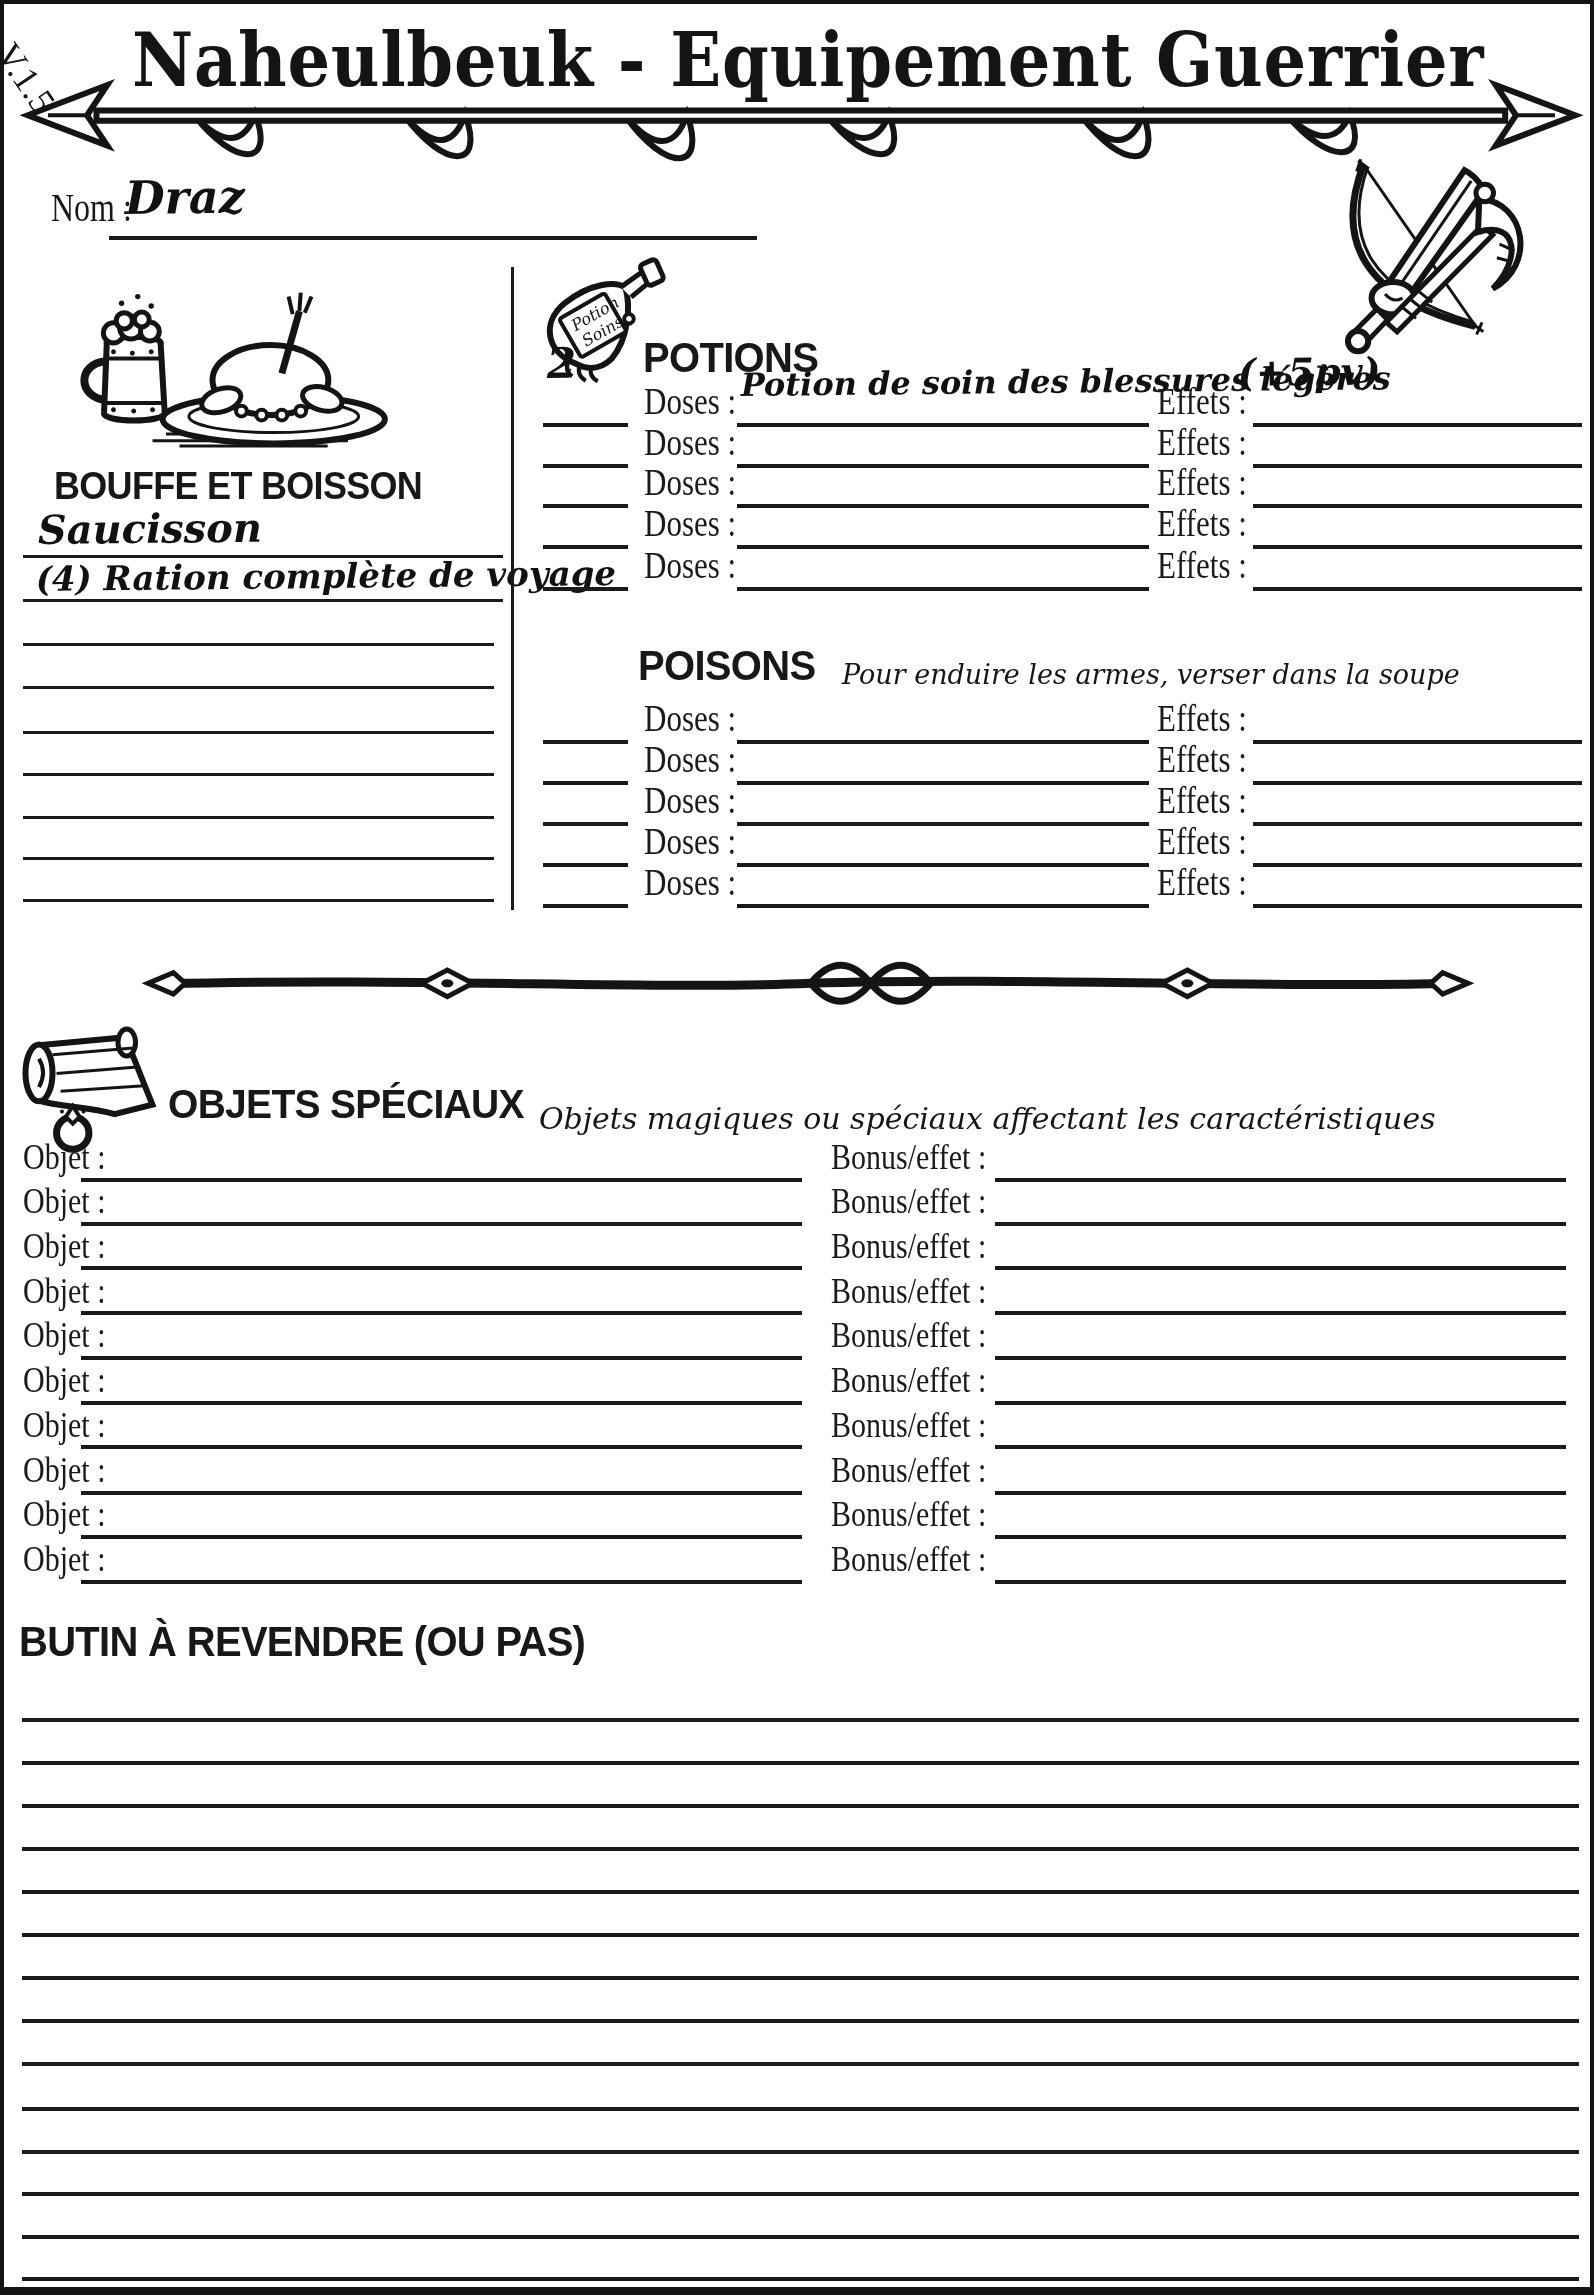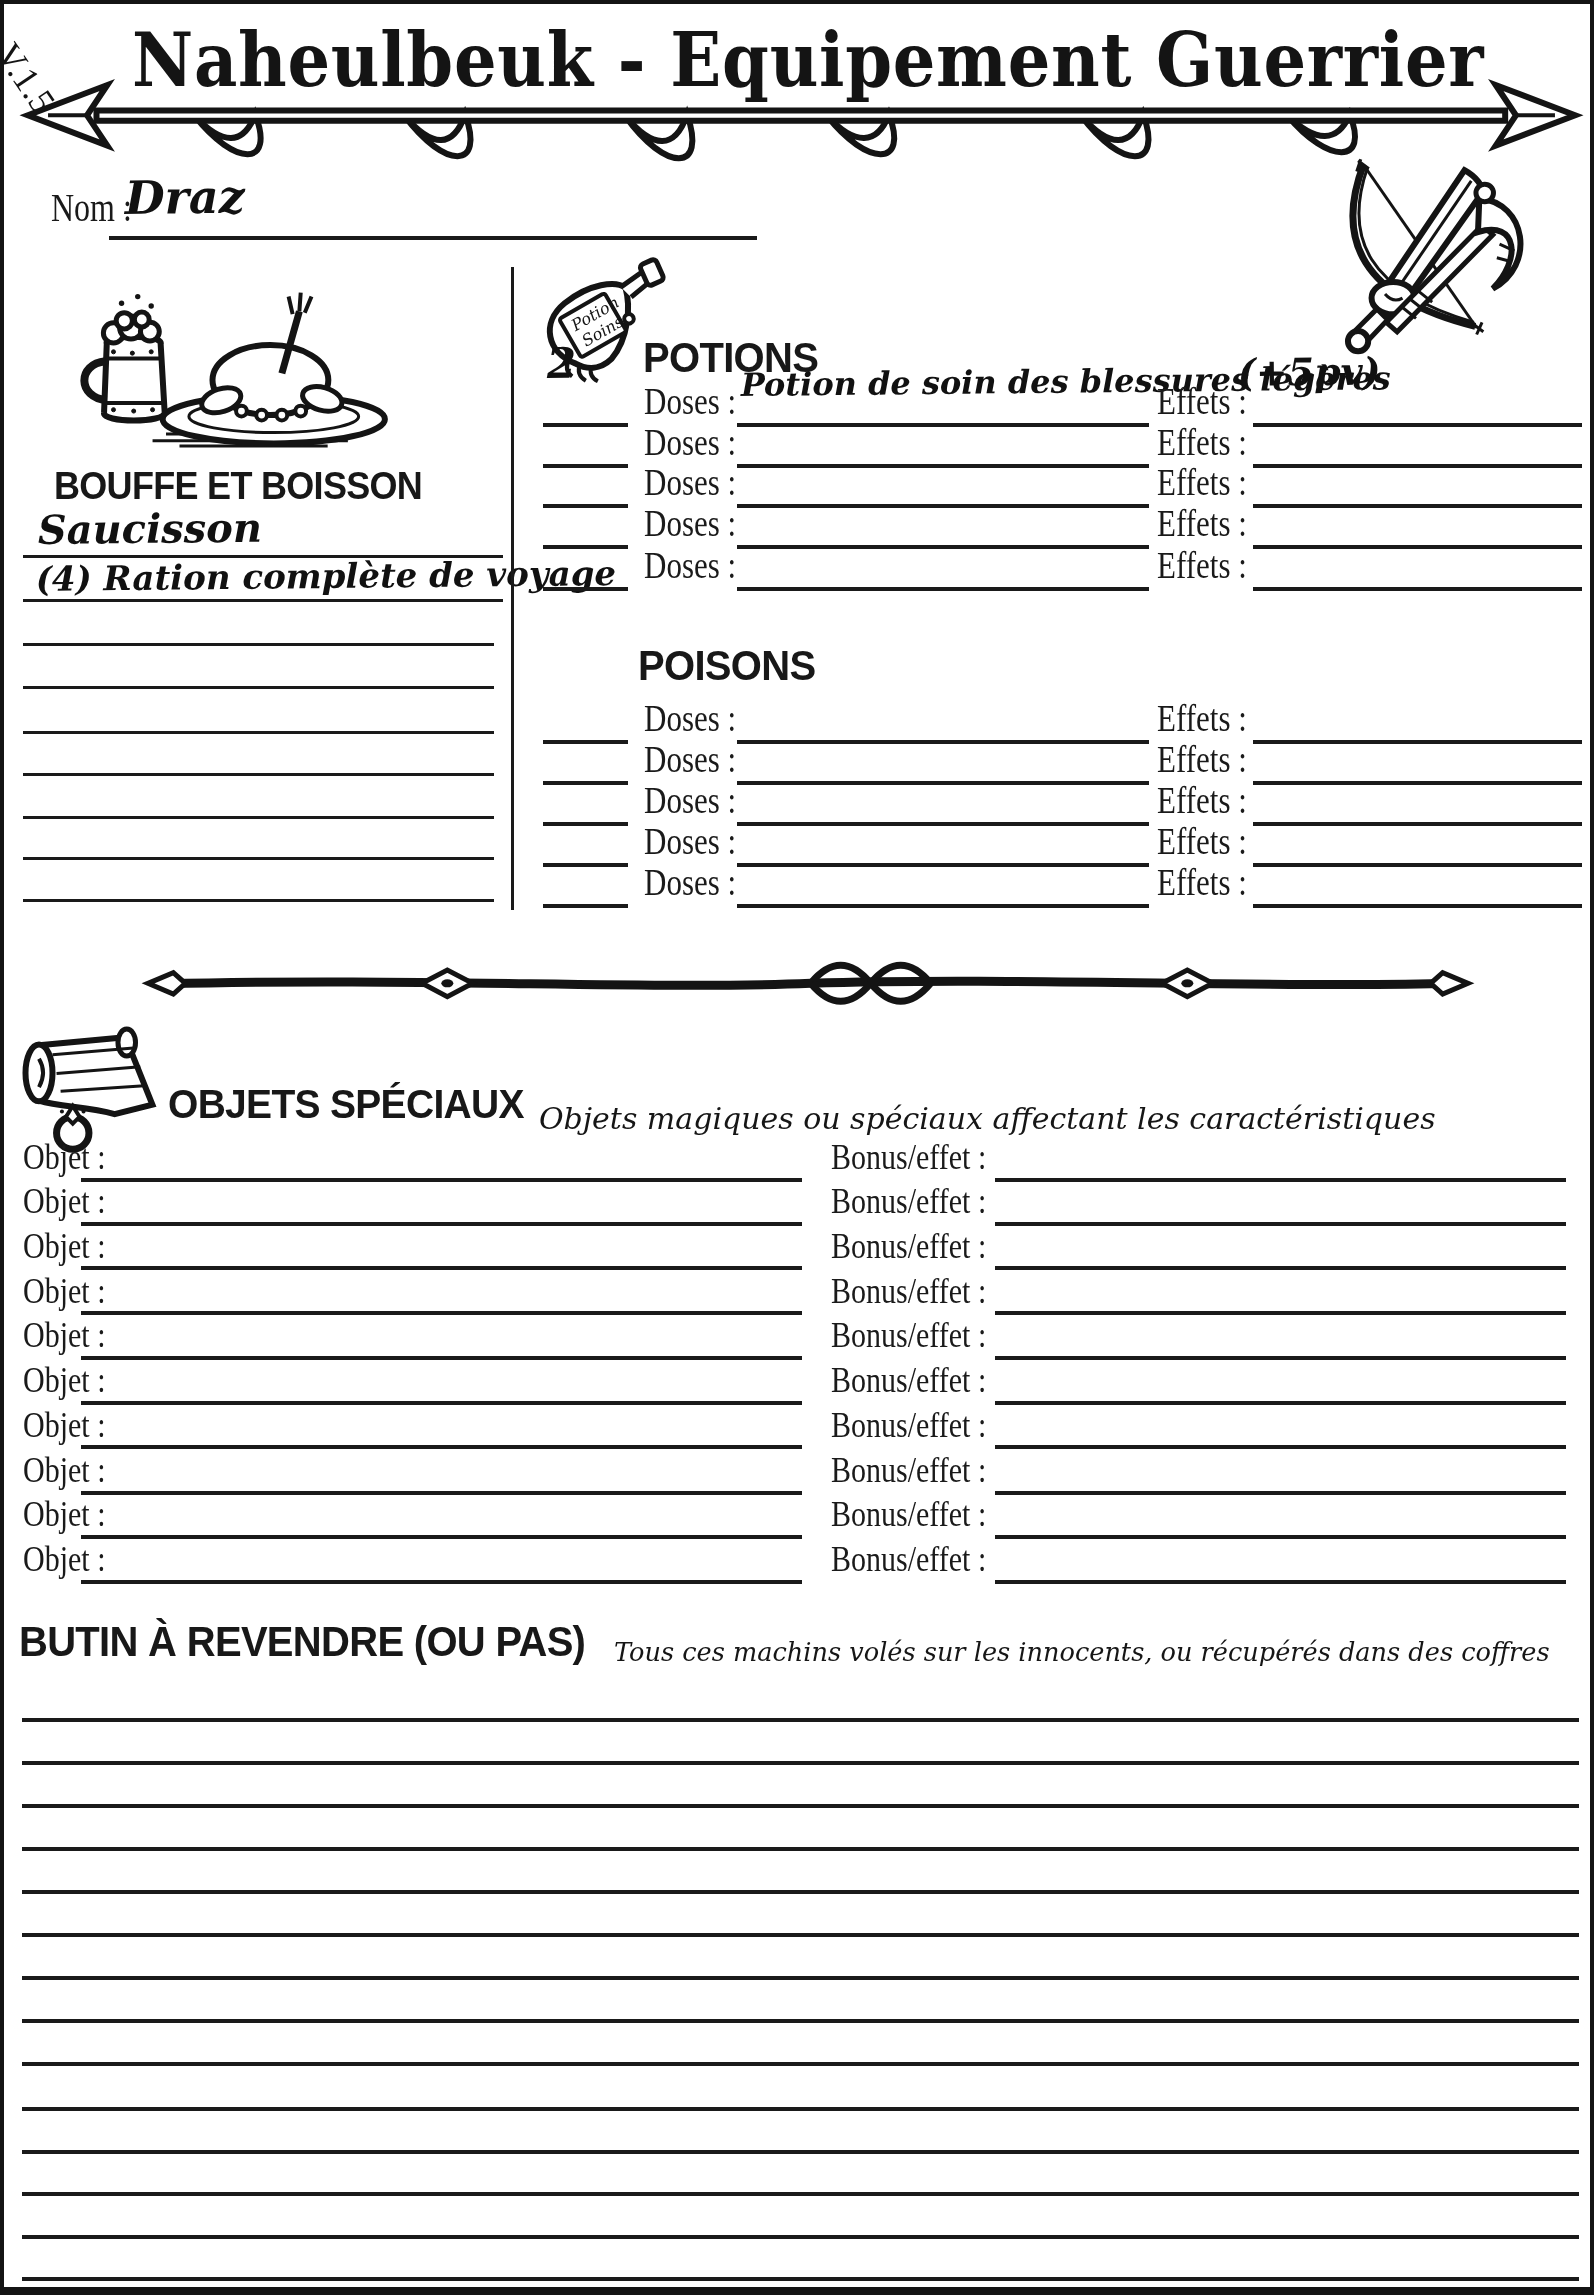--- a/index.html
+++ b/index.html
@@ -189,20 +189,21 @@
       <div>
       <div class="hline seg-start" style="left: 539px; top: 583px; width: 85px; height: 4px;"></div>
       <div class="abs label lbl-doses" style="left: 640px; top: 548px; font-size: 31px;">Doses :</div>
       <div class="hline seg-dose" style="left: 733px; top: 583px; width: 412px; height: 4px;"></div>
       <div class="abs label lbl-effets" style="left: 1153px; top: 548px; font-size: 31px;">Effets :</div>
       <div class="hline seg-effet" style="left: 1249px; top: 583px; width: 329px; height: 4px;"></div>
     </div>
     </div>
 
   <div class="abs heavy" style="left:634px;top:641px;font-size:40px;">POISONS</div>
+  <div class="abs script" style="left:838px;top:655px;font-size:27px;">Pour enduire les armes, verser dans la soupe</div>
 
   <div id="poisons-rows">
       <div>
       <div class="hline seg-start" style="left: 539px; top: 736px; width: 85px; height: 4px;"></div>
       <div class="abs label lbl-doses" style="left: 640px; top: 701px; font-size: 31px;">Doses :</div>
       <div class="hline seg-dose" style="left: 733px; top: 736px; width: 412px; height: 4px;"></div>
       <div class="abs label lbl-effets" style="left: 1153px; top: 701px; font-size: 31px;">Effets :</div>
       <div class="hline seg-effet" style="left: 1249px; top: 736px; width: 329px; height: 4px;"></div>
     </div>
       <div>
@@ -323,21 +324,20 @@
     </div>
       <div>
       <div class="abs label lbl-objet" style="left: 19px; top: 1542px; font-size: 30px;">Objet :</div>
       <div class="hline seg-objet" style="left: 77px; top: 1576px; width: 721px; height: 4px;"></div>
       <div class="abs label lbl-bonus" style="left: 827px; top: 1542px; font-size: 30px;">Bonus/effet :</div>
       <div class="hline seg-bonus" style="left: 991px; top: 1576px; width: 571px; height: 4px;"></div>
     </div>
     </div>
 
   <div class="abs heavy" style="left:15px;top:1617px;font-size:40px;">BUTIN À REVENDRE (OU PAS)</div>
-  <div class="abs script" style="left:610px;top:1633px;font-size:25.6px;">Tous ces machins volés sur les innocents, ou récupérés dans des coffres</div>
 
   <div id="butin-lines">
       <div class="hline" style="left: 17.5px; top: 1714px; width: 1557px; height: 4px;"></div>
       <div class="hline" style="left: 17.5px; top: 1757px; width: 1557px; height: 4px;"></div>
       <div class="hline" style="left: 17.5px; top: 1800px; width: 1557px; height: 4px;"></div>
       <div class="hline" style="left: 17.5px; top: 1843px; width: 1557px; height: 4px;"></div>
       <div class="hline" style="left: 17.5px; top: 1886px; width: 1557px; height: 4px;"></div>
       <div class="hline" style="left: 17.5px; top: 1929px; width: 1557px; height: 4px;"></div>
       <div class="hline" style="left: 17.5px; top: 1972px; width: 1557px; height: 4px;"></div>
       <div class="hline" style="left: 17.5px; top: 2015px; width: 1557px; height: 4px;"></div>

